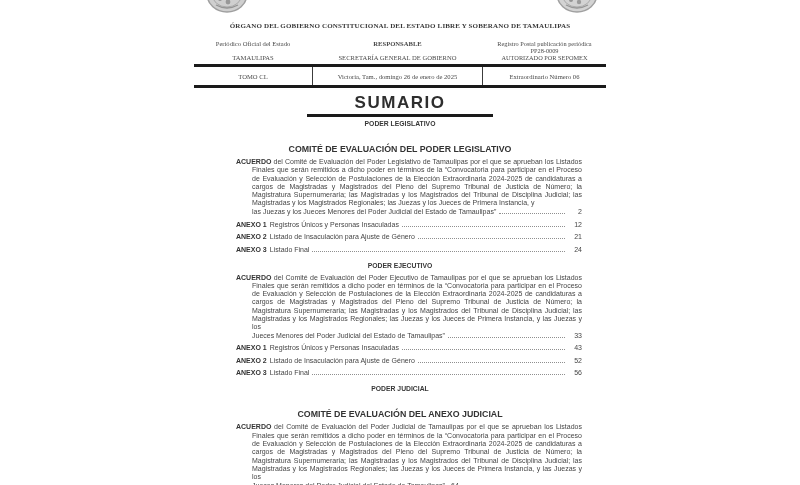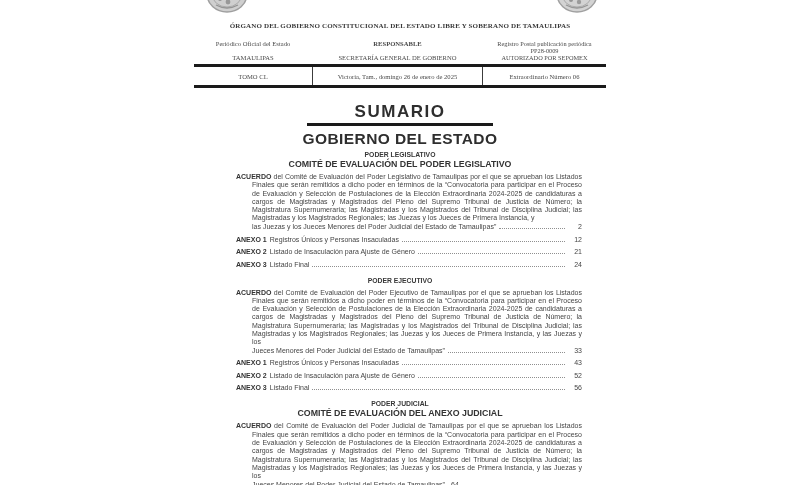--- a/index.html
+++ b/index.html
@@ -28,28 +28,28 @@
   .tomo-table{display:flex;align-items:center;margin-top:3px;height:18px;
               border-top:3px solid #1a1a1a;border-bottom:3px solid #1a1a1a;
               font-family:"Liberation Serif",serif;font-size:6.6px;color:#4a4a4a;}
   .tomo-cell{text-align:center;}
   .tc-1{width:118px;}
   .tc-2{width:169px;border-left:1px solid #3c3c3c;border-right:1px solid #3c3c3c;
         align-self:stretch;display:flex;align-items:center;justify-content:center;}
   .tc-3{flex:1;}
 
   
-  .sumario{margin-top:14px;text-align:center;font-size:17px;font-weight:bold;
+  .sumario{margin-top:5px;text-align:center;font-size:17px;font-weight:bold;
            letter-spacing:1.5px;color:#2e2e2e;}
   .sumario-rule{width:186px;height:3px;background:#1a1a1a;margin:1px auto 0 auto;}
   .gob{margin-top:4px;text-align:center;font-size:15.5px;font-weight:bold;
        letter-spacing:.4px;color:#2e2e2e;}
 
   .power{text-align:center;font-size:6.8px;font-weight:bold;color:#373737;line-height:8px;}
-  .committee{text-align:center;font-size:8.8px;font-weight:bold;color:#333333;line-height:10px;}
+  .committee{text-align:center;font-size:8.8px;font-weight:bold;color:#333333;line-height:10px;margin-top:16px;}
   .mt-sec{margin-top:8px;}
   .mt-first{margin-top:3px;}
 
   
   .para{margin:4px 0 0 42px;width:346px;font-size:7px;line-height:8.3px;
         text-align:justify;color:#454545;}
   .para-inner{padding-left:16px;text-indent:-16px;}
   .para b{color:#343434;}
   .lastline{display:flex;align-items:baseline;margin-left:16px;}
   .lastline .txt{white-space:nowrap;}
@@ -105,21 +105,20 @@
     </div>
 
     <div class="tomo-table">
       <div class="tomo-cell tc-1">TOMO CL</div>
       <div class="tomo-cell tc-2">Victoria, Tam., domingo 26 de enero de 2025</div>
       <div class="tomo-cell tc-3">Extraordinario Número 06</div>
     </div>
 
     <div class="sumario">SUMARIO</div>
     <div class="sumario-rule"></div>
-    <div class="gob">GOBIERNO DEL ESTADO</div>
 
     <div class="power mt-first">PODER LEGISLATIVO</div>
     <div class="committee">COMITÉ DE EVALUACIÓN DEL PODER LEGISLATIVO</div>
     <div class="para">
       <div class="para-inner"><b>ACUERDO</b><span> del Comité de Evaluación del Poder Legislativo de Tamaulipas por el que se aprueban los Listados Finales que serán remitidos a dicho poder en términos de la “Convocatoria para participar en el Proceso de Evaluación y Selección de Postulaciones de la Elección Extraordinaria 2024-2025 de candidaturas a cargos de Magistradas y Magistrados del Pleno del Supremo Tribunal de Justicia de Número; la Magistratura Supernumeraria; las Magistradas y los Magistrados del Tribunal de Disciplina Judicial; las Magistradas y los Magistrados Regionales; las Juezas y los Jueces de Primera Instancia, y</span></div>
       <div class="lastline">
         <span class="txt">las Juezas y los Jueces Menores del Poder Judicial del Estado de Tamaulipas”</span>
         <span class="dots"></span>
         <span class="pg">2</span>
       </div>

